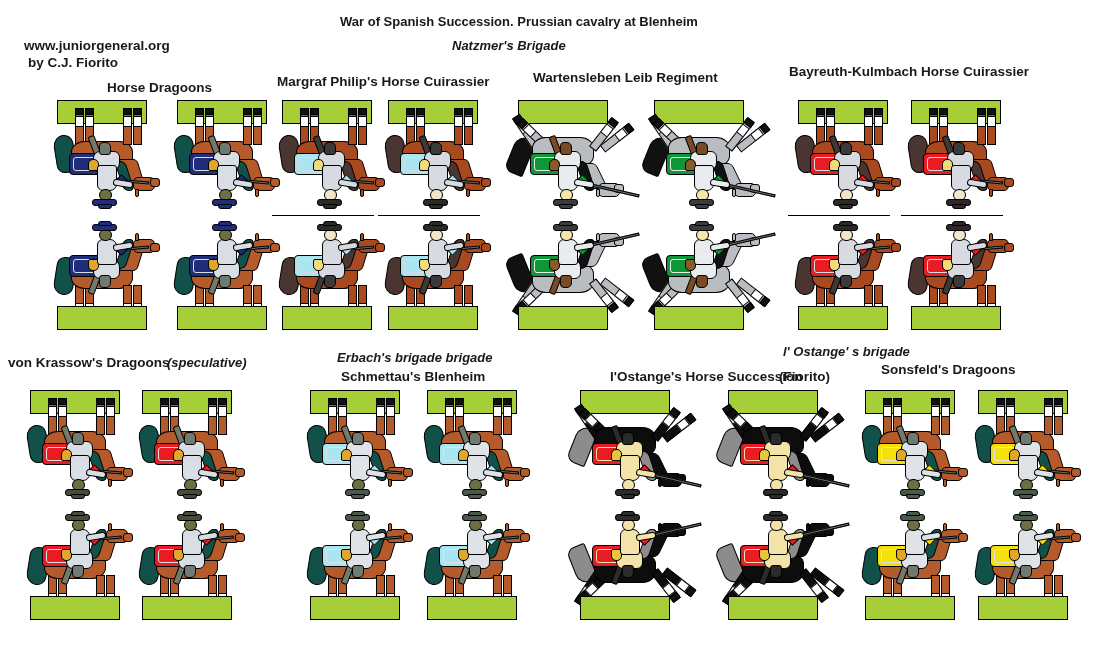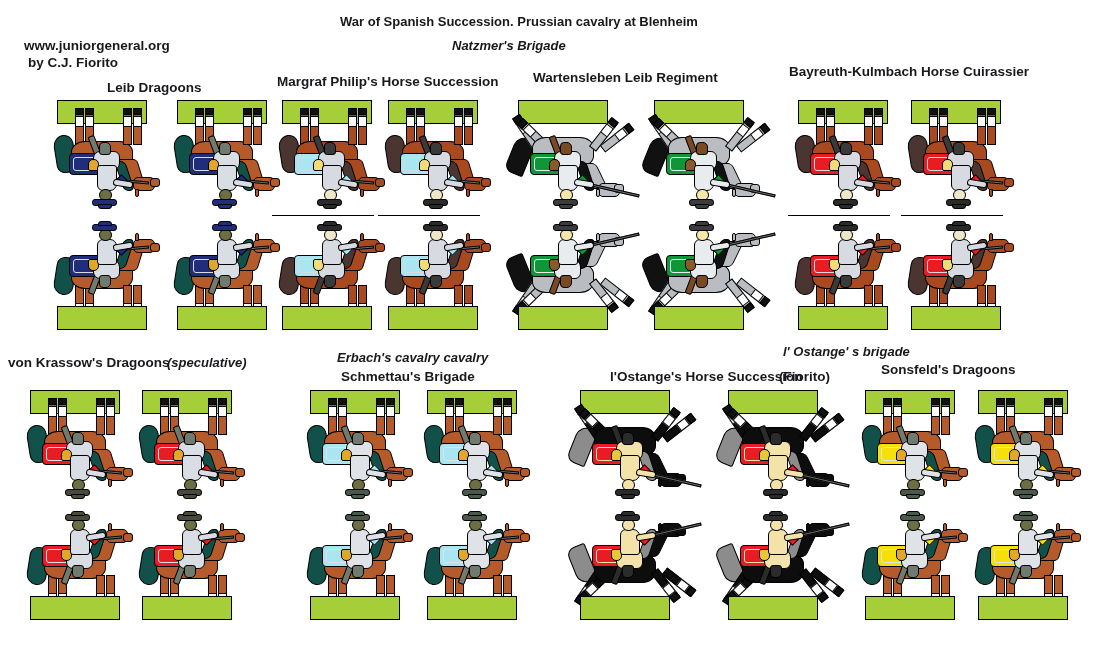--- a/index.html
+++ b/index.html
@@ -83,32 +83,32 @@
 </head>
 <body>
 
 <div class="txt title" style="left:340px;top:14px;">War of Spanish Succession. Prussian cavalry at Blenheim</div>
 
 <div class="txt brigade" style="left:452px;top:38px;">Natzmer's Brigade</div>
 
 <div class="txt credit" style="left:24px;top:38px;">www.juniorgeneral.org</div>
 <div class="txt credit" style="left:28px;top:55px;">by C.J. Fiorito</div>
 
-<div class="txt unit" style="left:107px;top:80px;">Leib Dragoons</div>
-<div class="txt unit" style="left:277px;top:74px;">Margraf Philip's Horse Succession</div>
+<div class="txt unit" style="left:107px;top:80px;">Horse Dragoons</div>
+<div class="txt unit" style="left:277px;top:74px;">Margraf Philip's Horse Cuirassier</div>
 <div class="txt unit" style="left:533px;top:70px;">Wartensleben Leib Regiment</div>
 <div class="txt unit" style="left:789px;top:64px;">Bayreuth-Kulmbach Horse Cuirassier</div>
 
-<div class="txt spec" style="left:337px;top:350px;">Erbach's cavalry cavalry</div>
+<div class="txt spec" style="left:337px;top:350px;">Erbach's brigade brigade</div>
 <div class="txt spec" style="left:783px;top:344px;">l' Ostange' s brigade</div>
 
 <div class="txt unit" style="left:8px;top:355px;">von Krassow's Dragoons</div>
 <div class="txt spec" style="left:167px;top:355px;">(speculative)</div>
 
-<div class="txt unit" style="left:341px;top:369px;">Schmettau's Brigade</div>
+<div class="txt unit" style="left:341px;top:369px;">Schmettau's Blenheim</div>
 
 <div class="txt unit" style="left:610px;top:369px;">l'Ostange's Horse Succession</div>
 <div class="txt unit" style="left:779px;top:369px;">(Fiorito)</div>
 
 <div class="txt unit" style="left:881px;top:362px;">Sonsfeld's Dragoons</div>
 
 <div class="unitgroup" style="left:47px;top:100px;">
   <div class="fig" style="left:0;">
       <div class="base" style="left:10px;top:0;background:#a6ce39"></div>
        <div class="half top">

